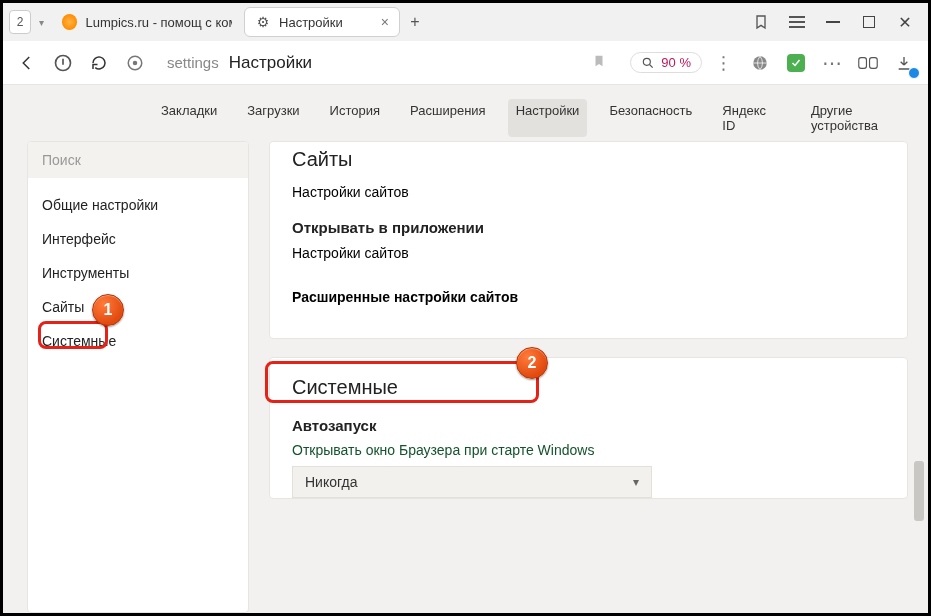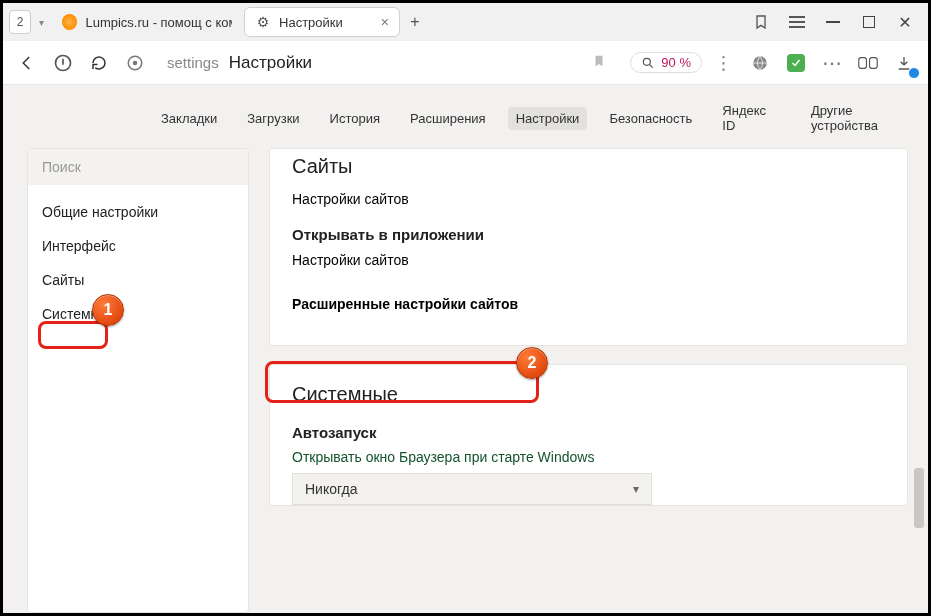--- a/index.html
+++ b/index.html
@@ -26,21 +26,21 @@
   .addr .title { color:#222; font-size:17px; font-weight:500; }
   .addr .bm { color:#bbb; font-size:14px; margin-left:auto; margin-right:6px; }
   .zoom { display:flex; align-items:center; gap:6px; border:1px solid #ddd; border-radius:14px; padding:2px 10px; font-size:13px; color:#be185d; }
   .dots { font-size:18px; letter-spacing:1px; color:#777; }
   .shield-ok { width:18px; height:18px; border-radius:4px; background:#4caf50; display:flex; align-items:center; justify-content:center;}
   .shield-ok svg { width:12px; height:12px; }
   .dl-badge { position:relative; }
   .dl-badge::after { content:""; position:absolute; right:-2px; bottom:-2px; width:10px; height:10px; background:#1e88e5; border-radius:50%; border:1px solid #fff; }
 
   .content { display:flex; flex-direction:column; height: calc(616px - 38px - 44px - 6px); background:#f2f1ef; }
-  .topnav { display:flex; gap:14px; padding:14px 0 11px 150px; font-size:13px; color:#333; align-items:center;}
+  .topnav { display:flex; gap:14px; padding:14px 0 4px 150px; font-size:13px; color:#333; }
   .topnav .item { padding:4px 8px; border-radius:4px;}
   .topnav .item.active { background:#e3e1dd; }
 
   .body { display:flex; gap:20px; padding:0 20px 0 24px; flex:1; overflow:hidden; position:relative; }
   .sidebar { width:222px; background:#fff; border:1px solid #e7e5e1; border-radius:4px; overflow:hidden; }
   .sidebar .search { background:#f4f2ee; padding:10px 14px; color:#999; font-size:14px; }
   .sidebar ul { list-style:none; padding:10px 0; }
   .sidebar li { padding:9px 14px; font-size:14px; color:#222; position:relative; }
   .sidebar li.hl { }
 
@@ -186,20 +186,21 @@
     <span class="item">Яндекс ID</span>
     <span class="item">Другие устройства</span>
   </div>
 
   <div class="body">
     <div class="sidebar">
       <div class="search">Поиск</div>
       <ul>
         <li>Общие настройки</li>
         <li>Интерфейс</li>
+        <li style="overflow:hidden; white-space:nowrap;">Инструменты</li>
         <li class="hl">Сайты</li>
         <li>Системные</li>
       </ul>
     </div>
 
     <div class="main">
       <div class="card first">
         <h2>Сайты</h2>
         <a class="link">Настройки сайтов</a>
         <h3>Открывать в приложении</h3>

